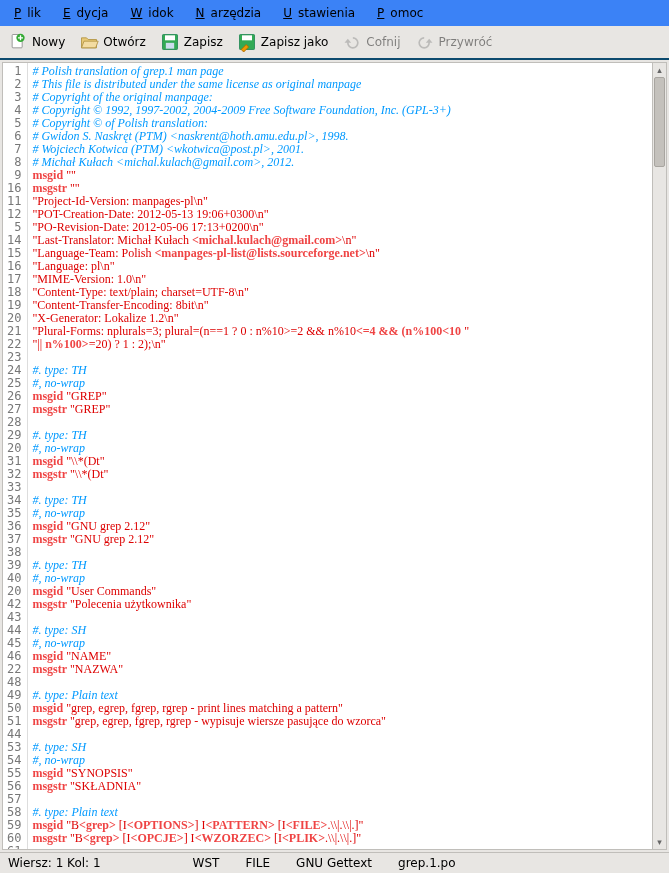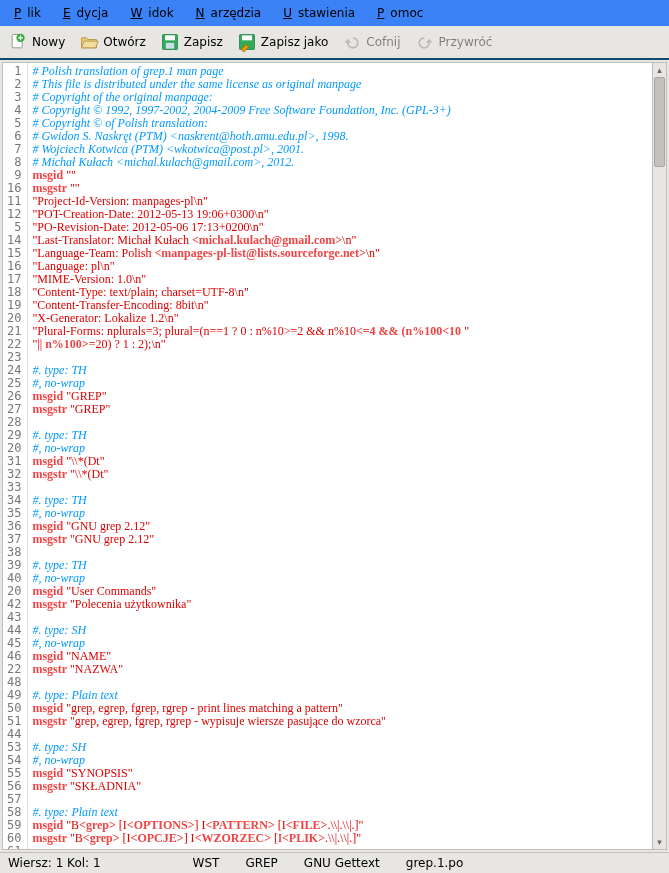--- a/index.html
+++ b/index.html
@@ -230,16 +230,16 @@
     <div class="arrow up">▴</div>
     <div class="thumb"></div>
     <div class="arrow down">▾</div>
   </div>
 </div>
 
 <div class="statusbar">
   <span>Wiersz: 1 Kol: 1</span>
   <span style="flex:0 0 40px"></span>
   <span>WST</span>
-  <span>GREP</span>
+  <span>FILE</span>
   <span>GNU Gettext</span>
   <span>grep.1.po</span>
 </div>
 
 </body></html>

